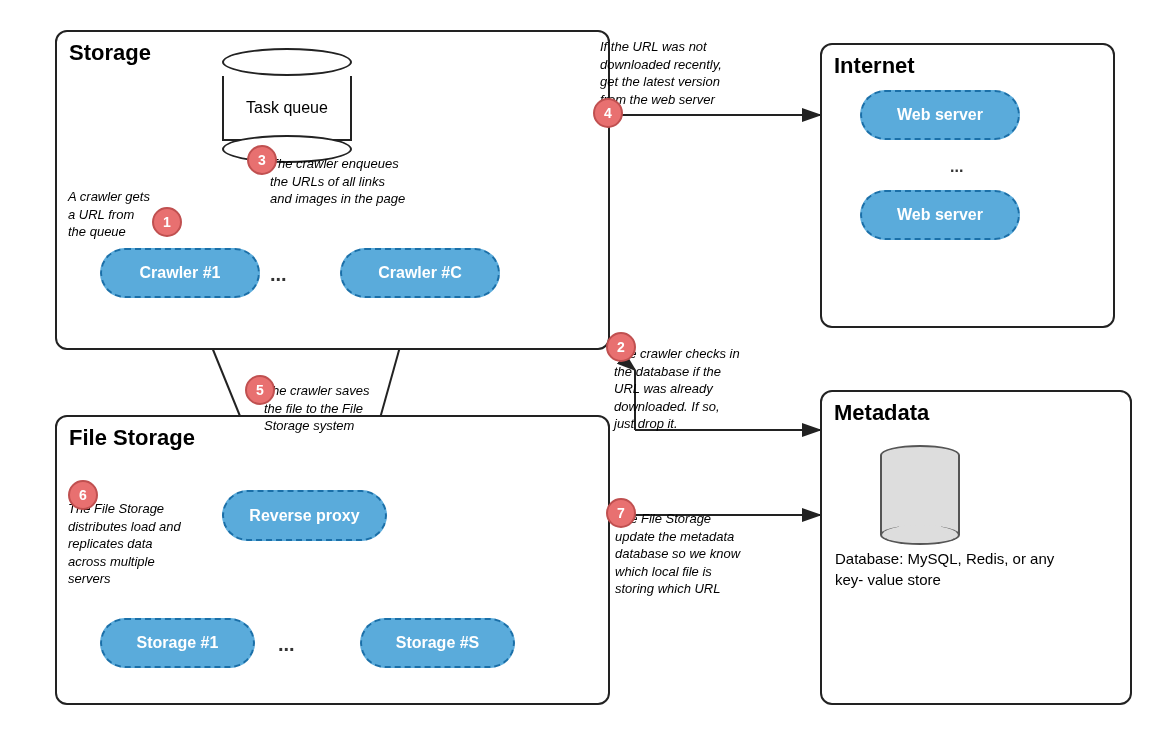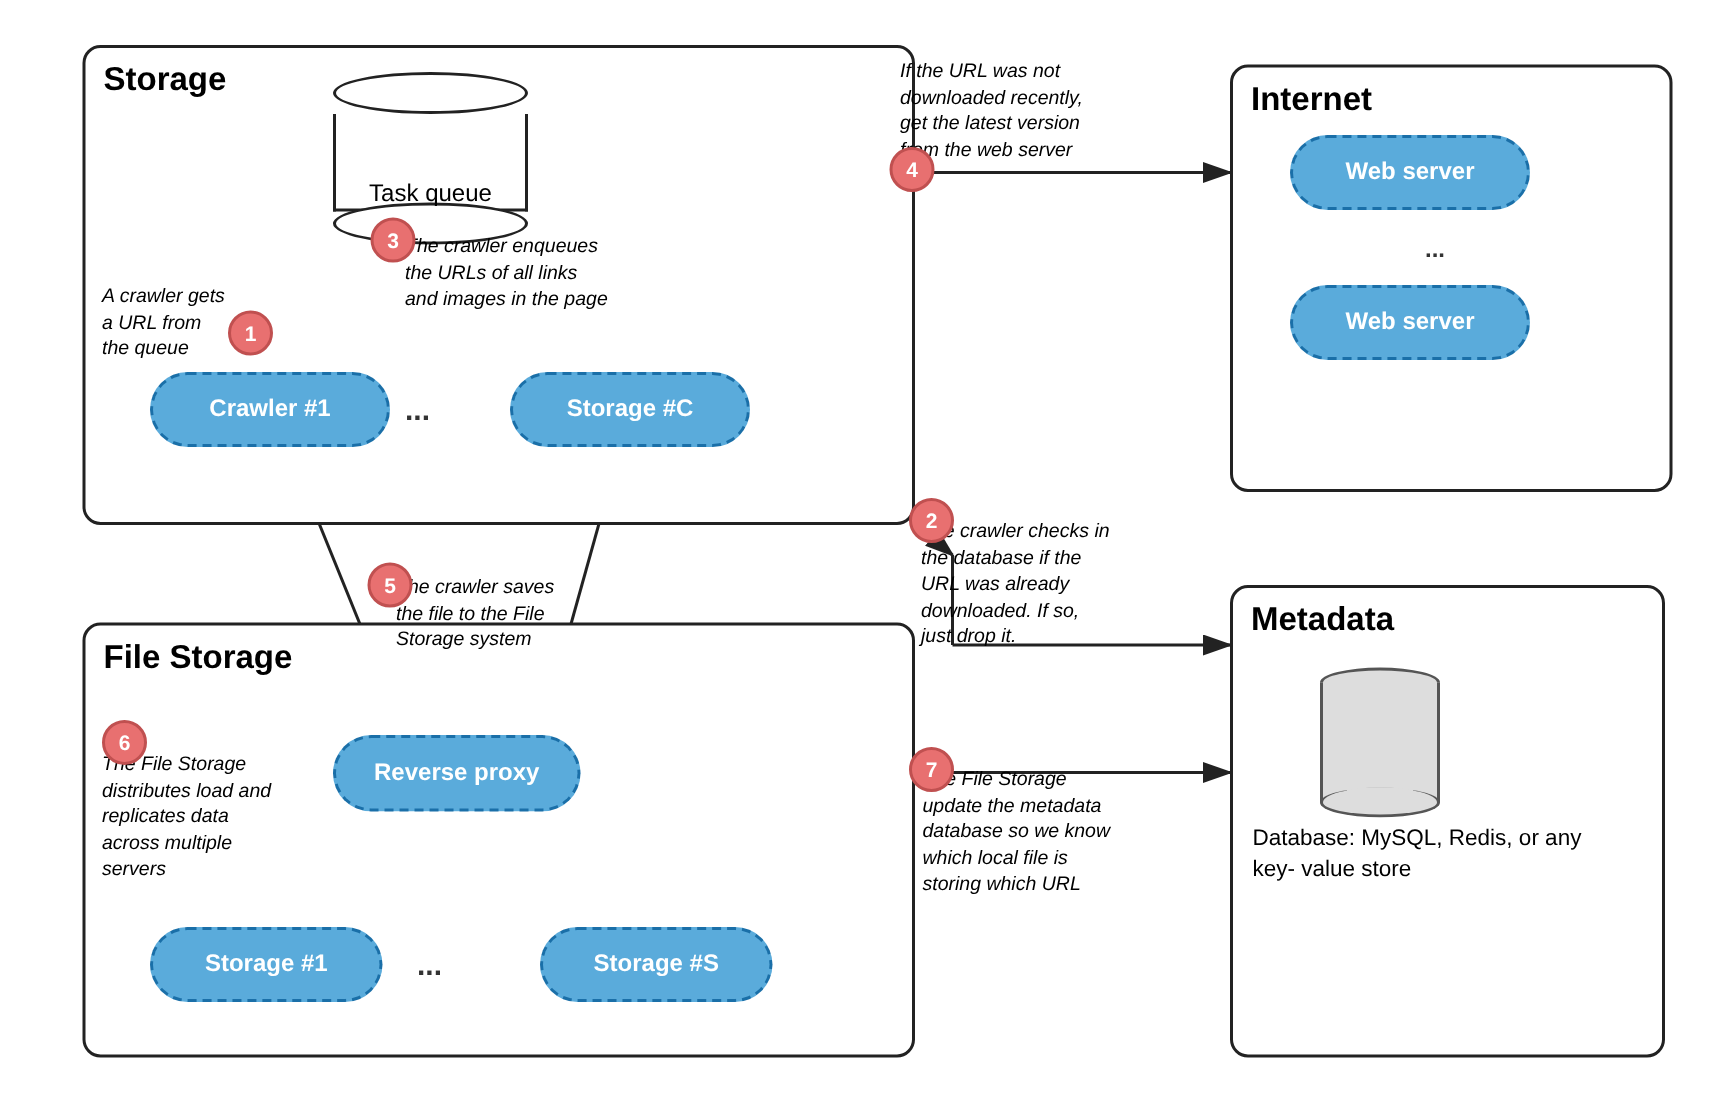--- a/index.html
+++ b/index.html
@@ -51,21 +51,21 @@
     
     .cylinder {
       position: absolute;
     }
     .cylinder-body {
       background: #fff;
       border-left: 2.5px solid #222;
       border-right: 2.5px solid #222;
       border-bottom: 2.5px solid #222;
       display: flex;
-      align-items: flex-end;
+      align-items: center;
       justify-content: center;
       font-size: 16px;
       font-weight: normal;
     }
     .cylinder-top {
       border: 2.5px solid #222;
       border-radius: 50%;
       background: #fff;
     }
     .cylinder-bottom-ellipse {
@@ -190,38 +190,38 @@
   </div>
 
   <div class="box" style="left:55px; top:415px; width:555px; height:290px;">
     <div class="box-title">File Storage</div>
   </div>
 
   <div class="box" style="left:820px; top:30px; width:295px; height:285px;margin-top:13px;">
     <div class="box-title">Internet</div>
   </div>
 
-  <div class="box" style="left:820px; top:390px; width:290px; height:315px;">
+  <div class="box" style="left:820px; top:390px; width:312px; height:315px;">
     <div class="box-title">Metadata</div>
   </div>
 
   <div class="cylinder" style="left:222px; top:48px; width:130px;">
     <div class="cylinder-top" style="width:130px; height:28px;"></div>
     <div class="cylinder-body" style="width:130px; height:65px;">
       <span>Task queue</span>
     </div>
     <div class="cylinder-bottom-ellipse" style="width:130px; height:28px;"></div>
   </div>
 
   <div class="node" style="left:100px; top:248px; width:160px; height:50px;">
     <span>Crawler #1</span>
   </div>
 
   <div class="node" style="left:340px; top:248px; width:160px; height:50px;">
-    <span>Storage #C</span>
+    <span>Crawler #C</span>
   </div>
 
   <div class="dots" style="left:270px; top:263px;">...</div>
 
   <div class="node" style="left:860px; top:90px; width:160px; height:50px;">
     <span>Web server</span>
   </div>
 
   <div class="dots" style="left:950px; top:158px; font-size:16px;">...</div>
 

